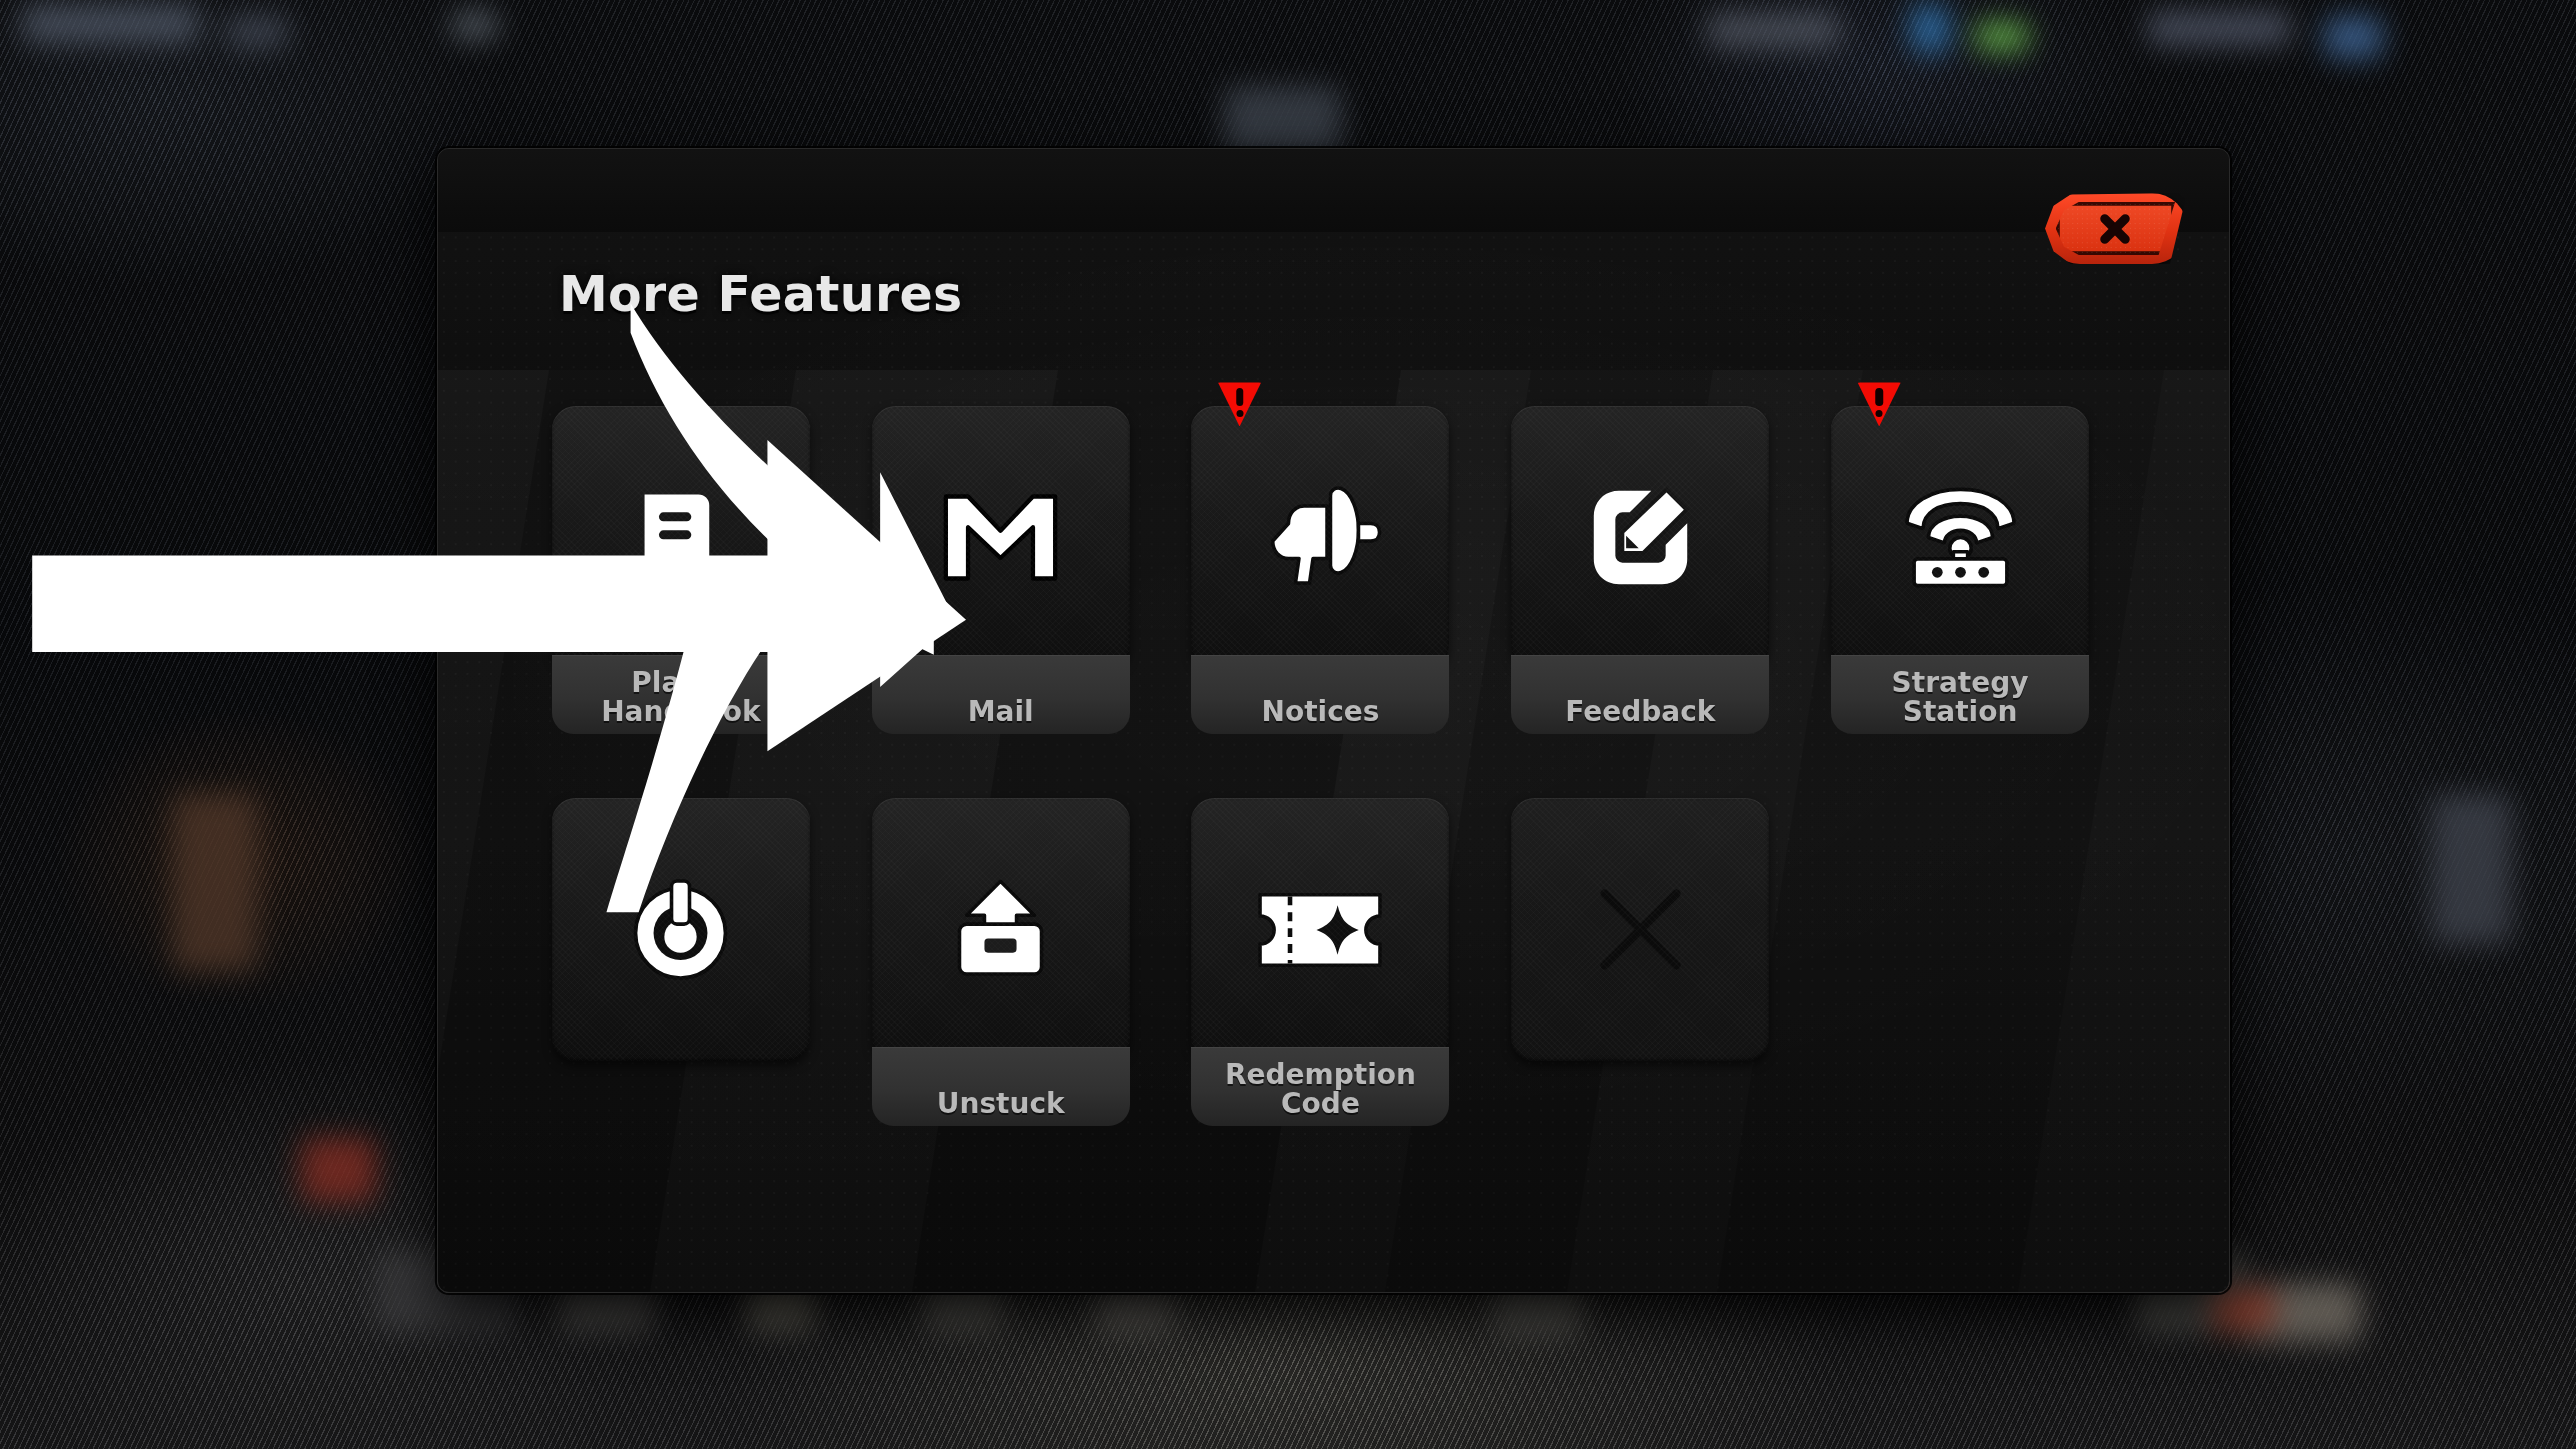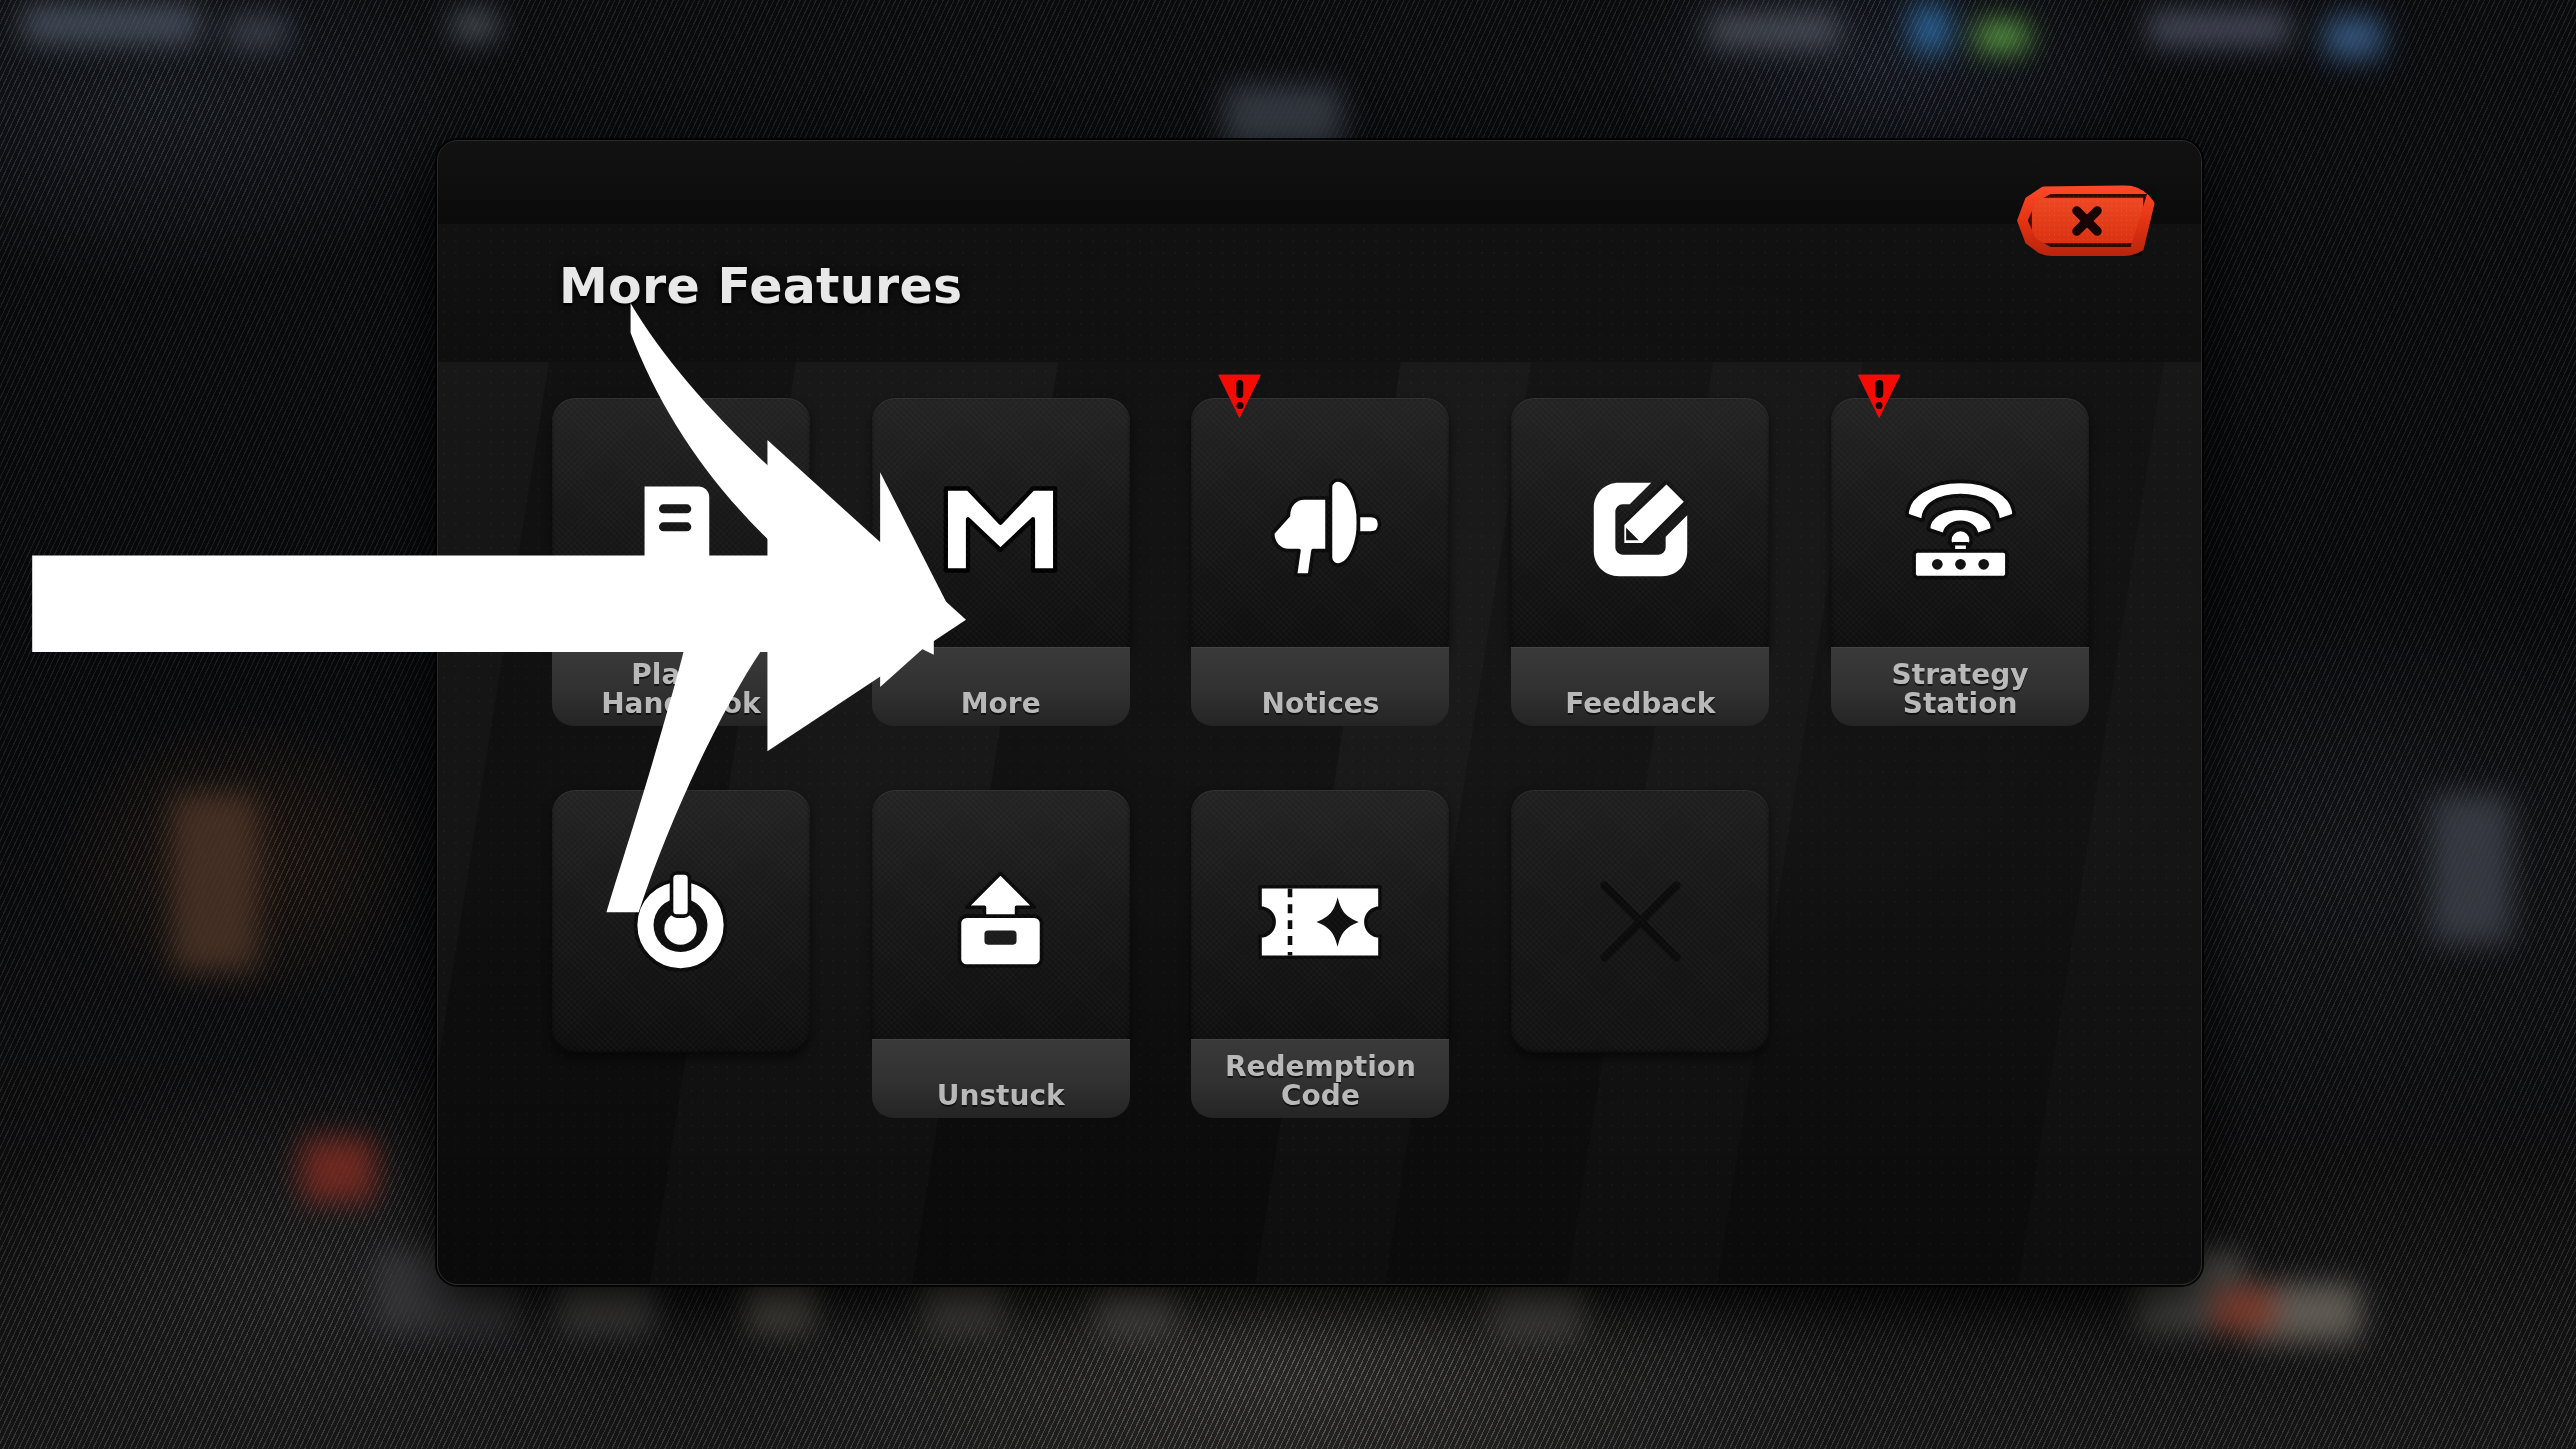--- a/index.html
+++ b/index.html
@@ -25,29 +25,30 @@
     filter:blur(0.5px);
   }
   #bg-blobs{
     position:absolute;inset:0;filter:blur(14px);opacity:.85;
   }
   .blob{position:absolute;border-radius:9.7px;}
 
   
   #panel{
     position:absolute;
-    left:437px;top:140px;width:1763px;height:1143px;
-    border-radius:21px;
+    left:437px;top:148px;width:1763px;height:1143px;
+    border-radius:12px;
     background:
       radial-gradient(ellipse 1288px 644px at 52% 46%, rgba(255,255,255,0.028), transparent 72%),
       linear-gradient(180deg,#131313 0%,#0e0e0e 22%,#111111 60%,#0c0c0c 100%);
     border:1.6px solid #2a2a2a;
     box-shadow:0 0 0 2.1px rgba(0,0,0,.85), 0 21.5px 59px rgba(0,0,0,.85),
                inset 0 1.1px 0 rgba(255,255,255,.045);
     overflow:hidden;
+    padding-left:28px;
   }
   
   #panel::before{
     content:"";position:absolute;inset:0;pointer-events:none;
     background-image:radial-gradient(rgba(255,255,255,.035) 0.8px, transparent 0.8px);
     background-size:11.8px 11.8px;
     opacity:.9;
   }
 
   #panel-header{
@@ -251,21 +252,21 @@
       </div>
     </div>
 
     <div class="tile">
       <div class="tile-icon">
         <svg width="123" height="99" viewBox="0 0 72 56">
           <path fill="#fff" stroke="#000" stroke-width="2.5" stroke-linejoin="round" d="M4 4 h13 L36 24 L55 4 h13 v48 H55 V22 L36 40 L17 22 v30 H4 Z"></path>
         </svg>
       </div>
       <div class="tile-label">
-        <span>More</span>
+        <span>Mail</span>
       </div>
     </div>
 
     <div class="tile">
       <div class="badge">
         <div class="tri"></div>
           <div class="bang"></div>
           <div class="dot"></div>
       </div>
       <div class="tile-icon">

